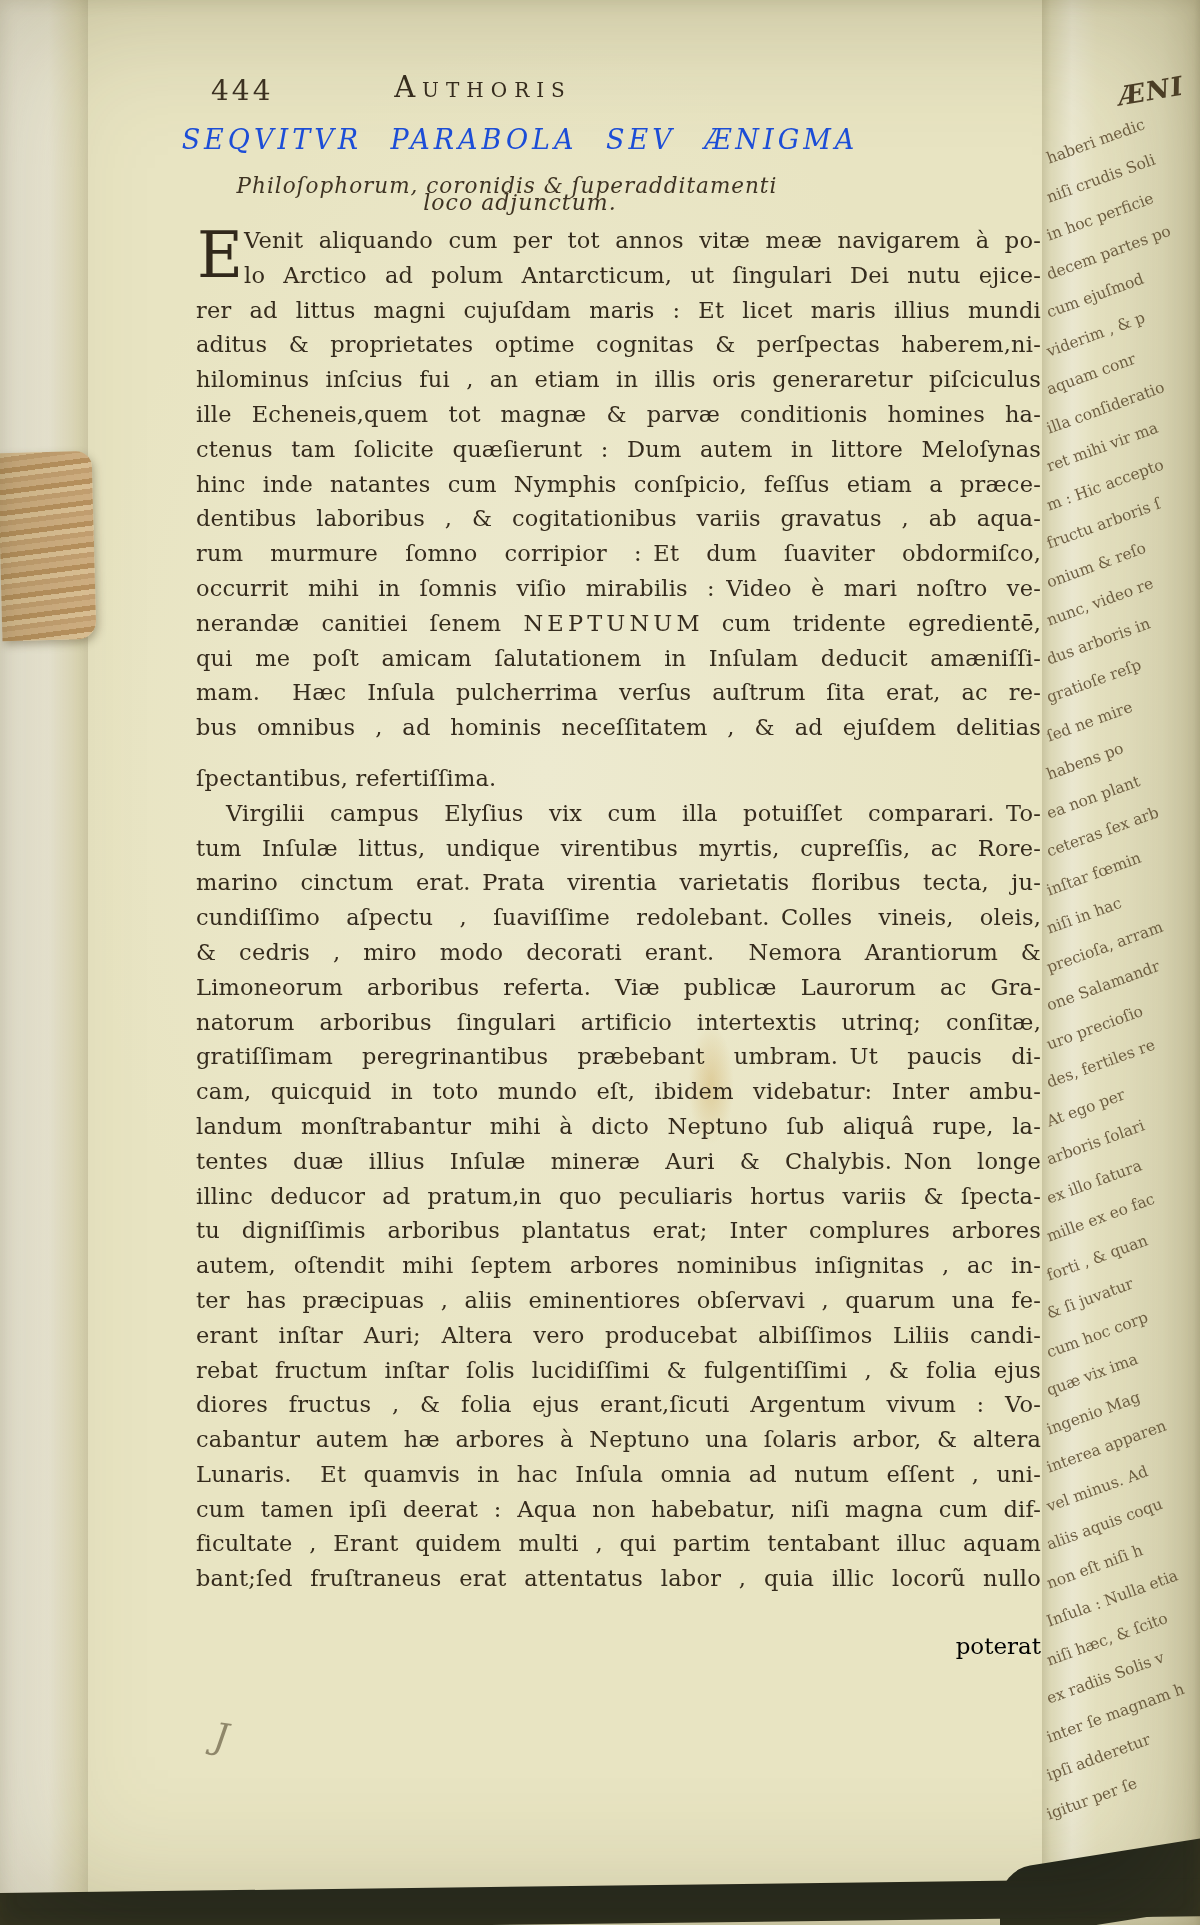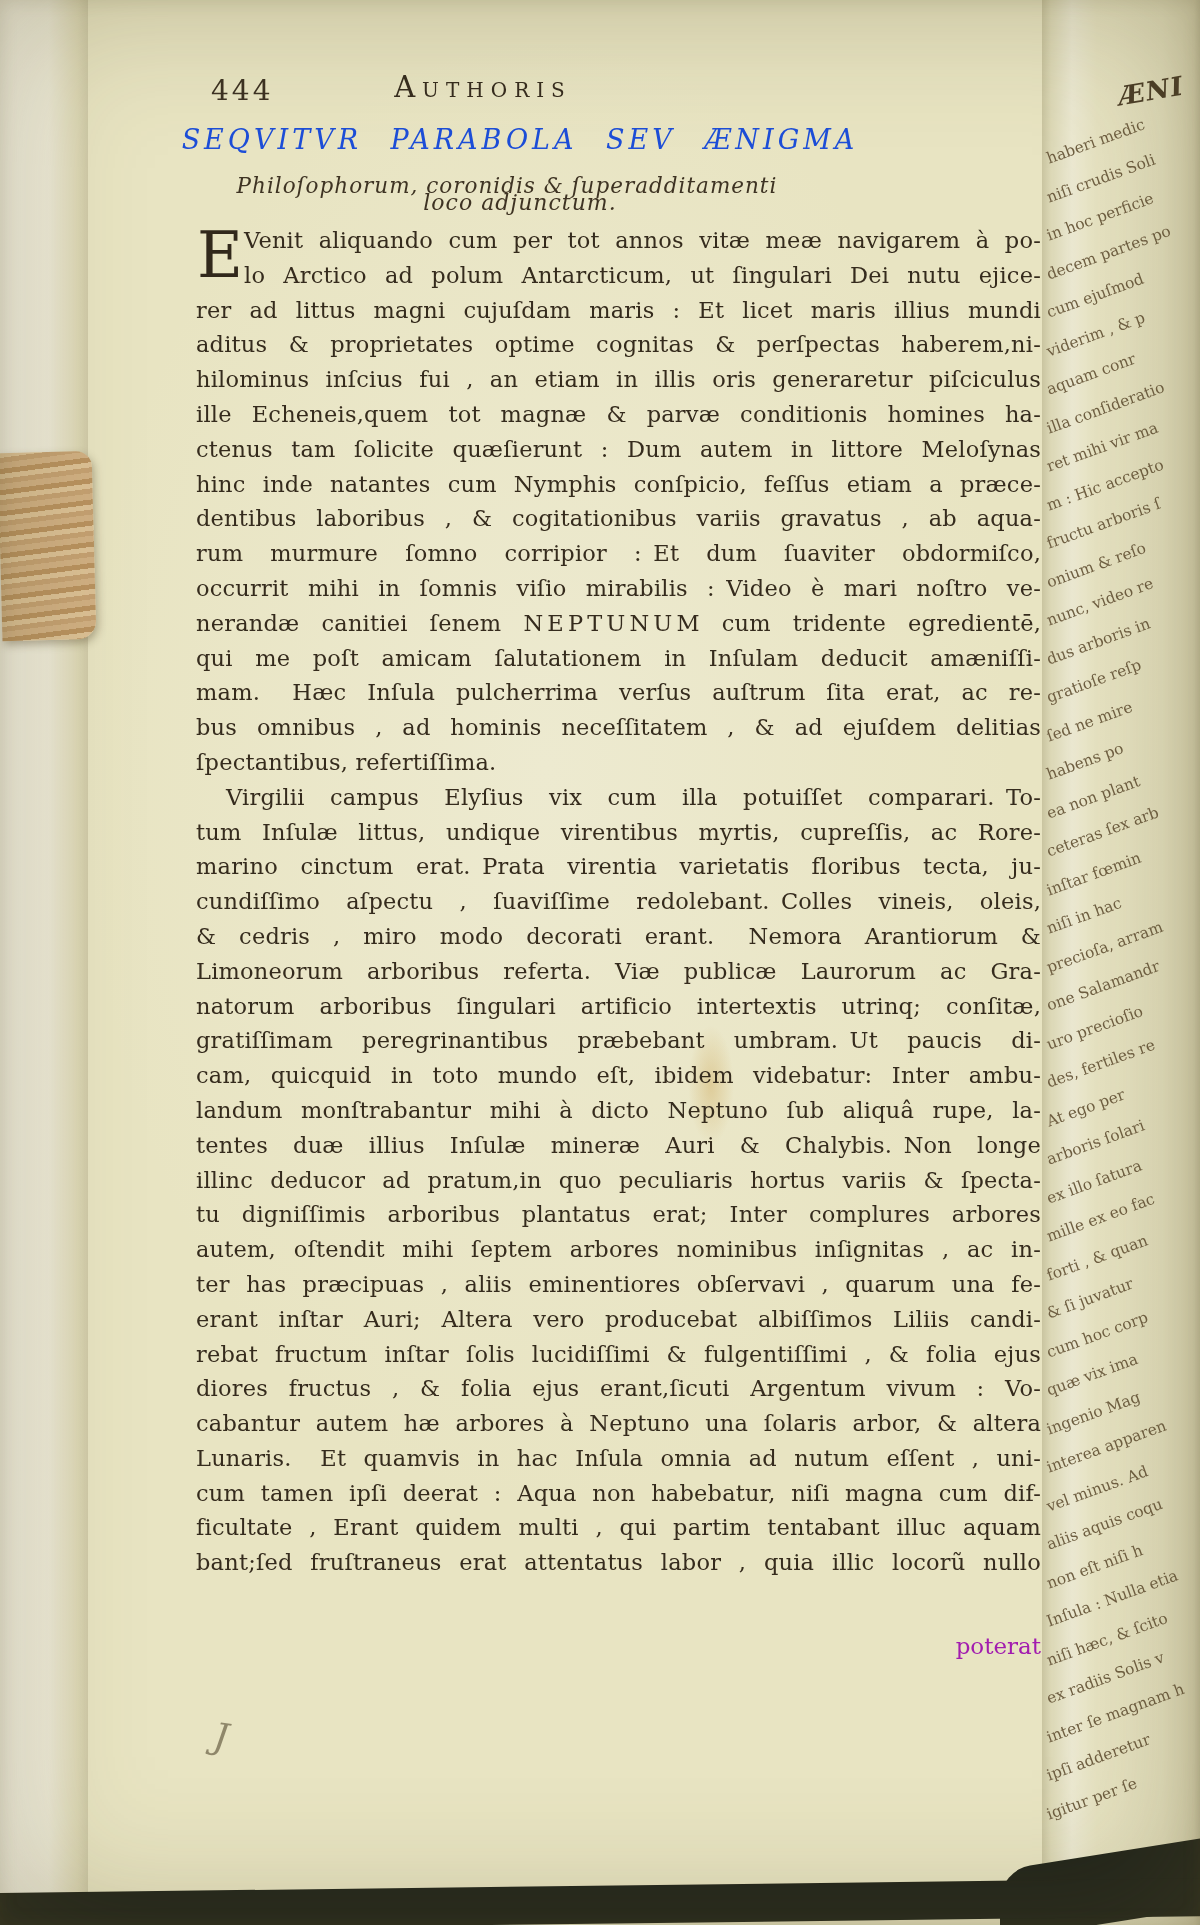--- a/index.html
+++ b/index.html
@@ -45,26 +45,26 @@
   .sub1{position:absolute;left:157px;width:700px;top:161px;text-align:center;
     font-style:italic;font-size:21.5px;letter-spacing:1px;color:#3e3323;margin-top:12px;}
   .sub2{position:absolute;left:170px;width:700px;top:190px;text-align:center;
     font-style:italic;font-size:22px;letter-spacing:1px;color:#3e3323;}
 
   
   .body-block{position:absolute;left:196px;top:223px;width:845px;color:#352b1d;
     font-size:22.5px;letter-spacing:.2px;}
   .line{height:34.8px;line-height:34.8px;overflow:hidden;
     text-align:justify;text-align-last:justify;}
-  .line.noj{text-align-last:left;}
+  .line.noj{text-align-last:left;margin-top:16px;}
   .line.dc{padding-left:48px;}
   .line.ind{padding-left:30px;}
   .dropcap{position:absolute;left:197px;top:227px;font-size:63px;line-height:58px;color:#31281b;}
   .catchword{position:absolute;left:196px;top:1633px;width:845px;text-align:right;
-    padding-right:4px;font-size:23px;color:#a21caf;}
+    padding-right:4px;font-size:23px;color:#000000;}
   .pen-mark{position:absolute;left:214px;top:1716px;font-size:36px;font-style:italic;
     color:rgba(70,58,34,.55);transform:rotate(8deg);}
 
   
   .edge-header{position:absolute;top:76px;right:16px;font-style:italic;font-weight:bold;
     font-size:26px;color:#4a3c26;transform:rotate(-10deg);letter-spacing:1px;}
   .fragments{position:absolute;top:150px;left:6px;width:300px;}
   .fragment{height:22px;margin-bottom:16.5px;white-space:nowrap;
     font-size:15.5px;color:#6f5f42;transform:rotate(-20deg);transform-origin:0 50%;}
 </style>

